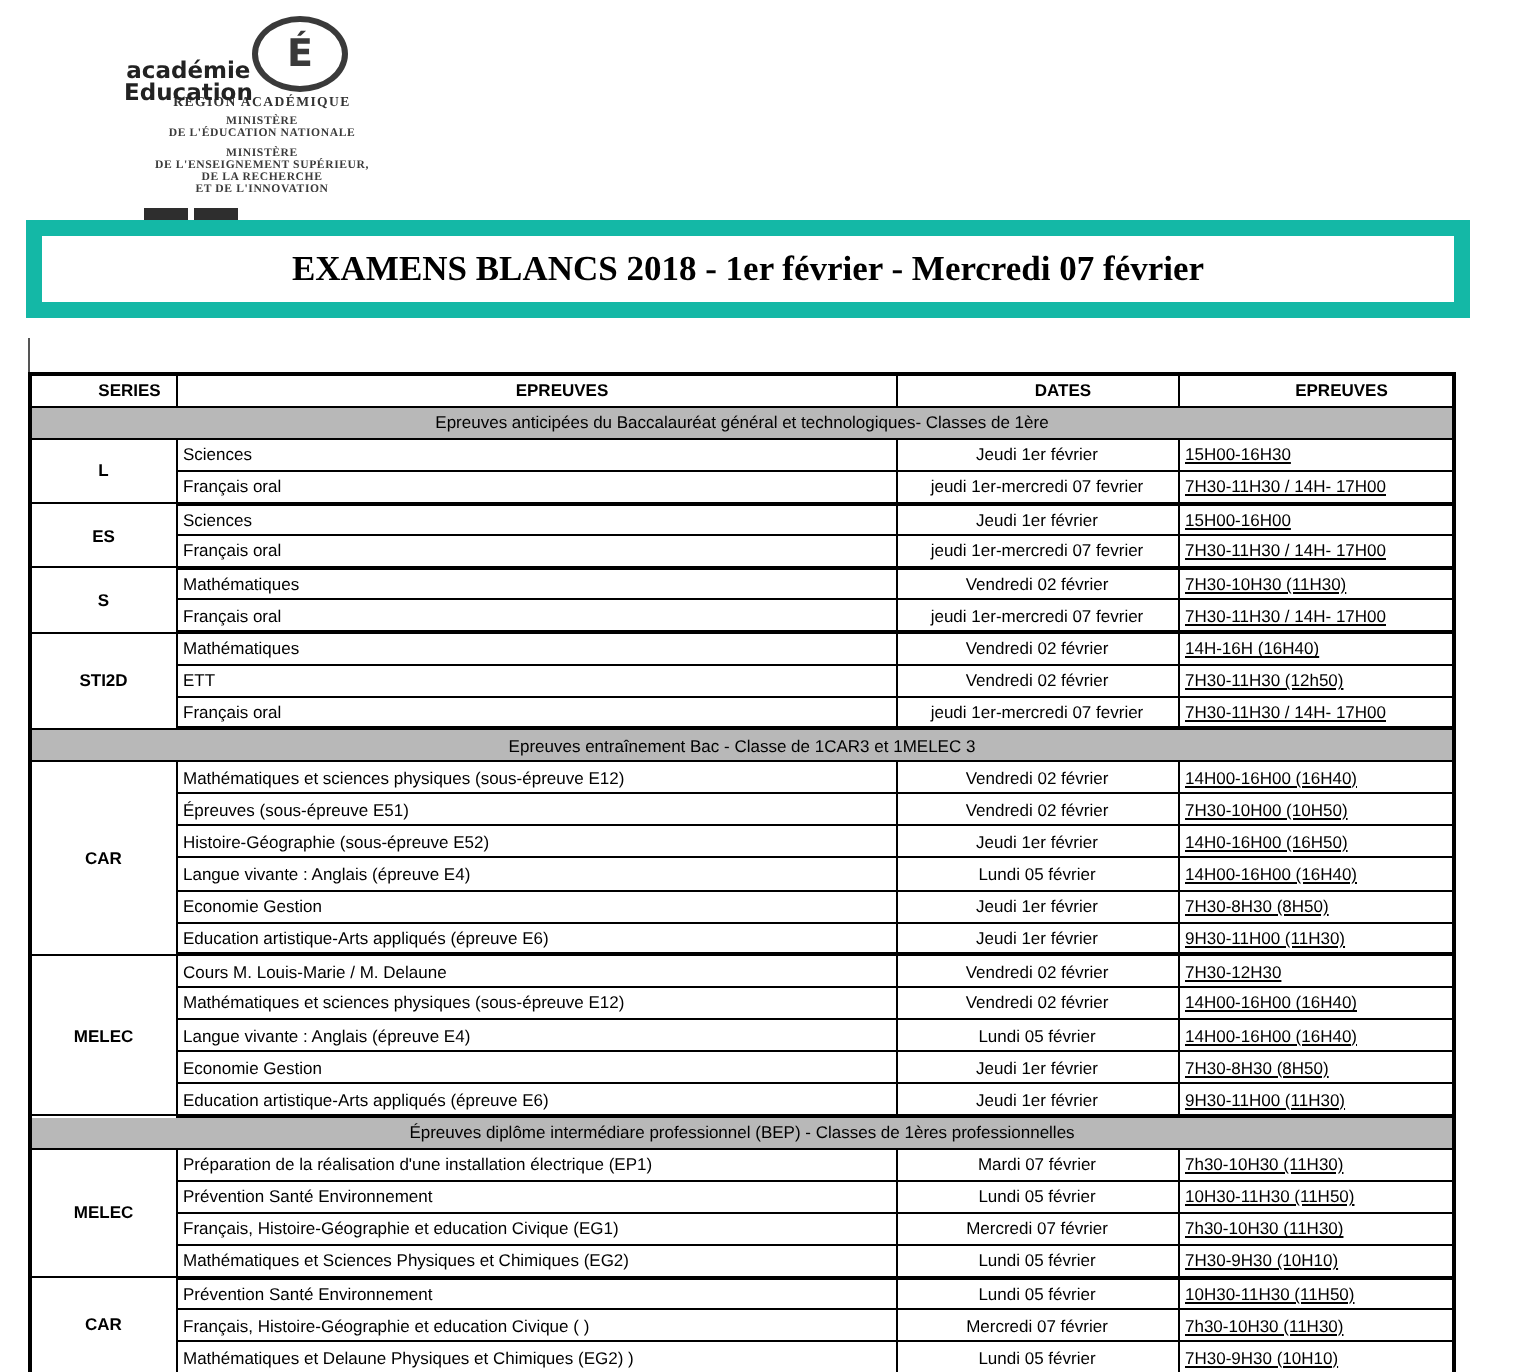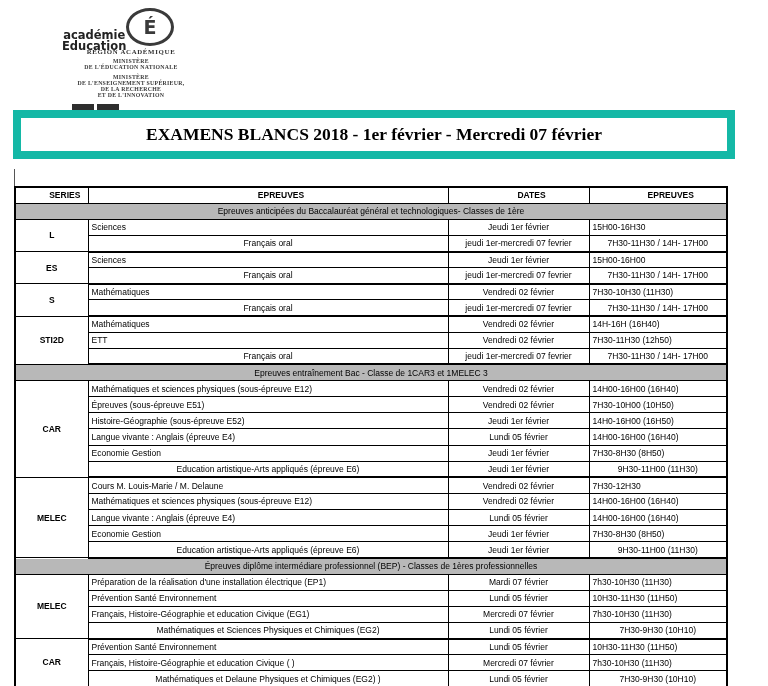--- a/index.html
+++ b/index.html
@@ -77,22 +77,22 @@
   }
   table.exams thead th { font-weight:bold; text-align:center; background:#fff;padding-left:29px; }
   td.section {
     background:var(--section-bar, #b8b8b8);
     font-weight:normal; text-align:center;
     border-top-width:2px; border-bottom-width:2px;
   }
   td.series { font-weight:bold; text-align:center; border-bottom-width:2px; border-top-width:2px; }
   td.epreuve { text-align:left;margin-top:40px; }
   td.date   { text-align:center; }
-  td.horaire{ text-align:left; }
-  tr.group-end td { border-bottom-width:2px;text-align:center; }
+  td.horaire{ text-align:left;text-decoration:underline; }
+  tr.group-end td { border-bottom-width:2px; }
 </style>
 </head>
 <body>
 
 <div class="logo">
   <div class="logo-name">
     <div class="logo-words">
       <div>académie</div>
       <div>Education</div>
     </div>

